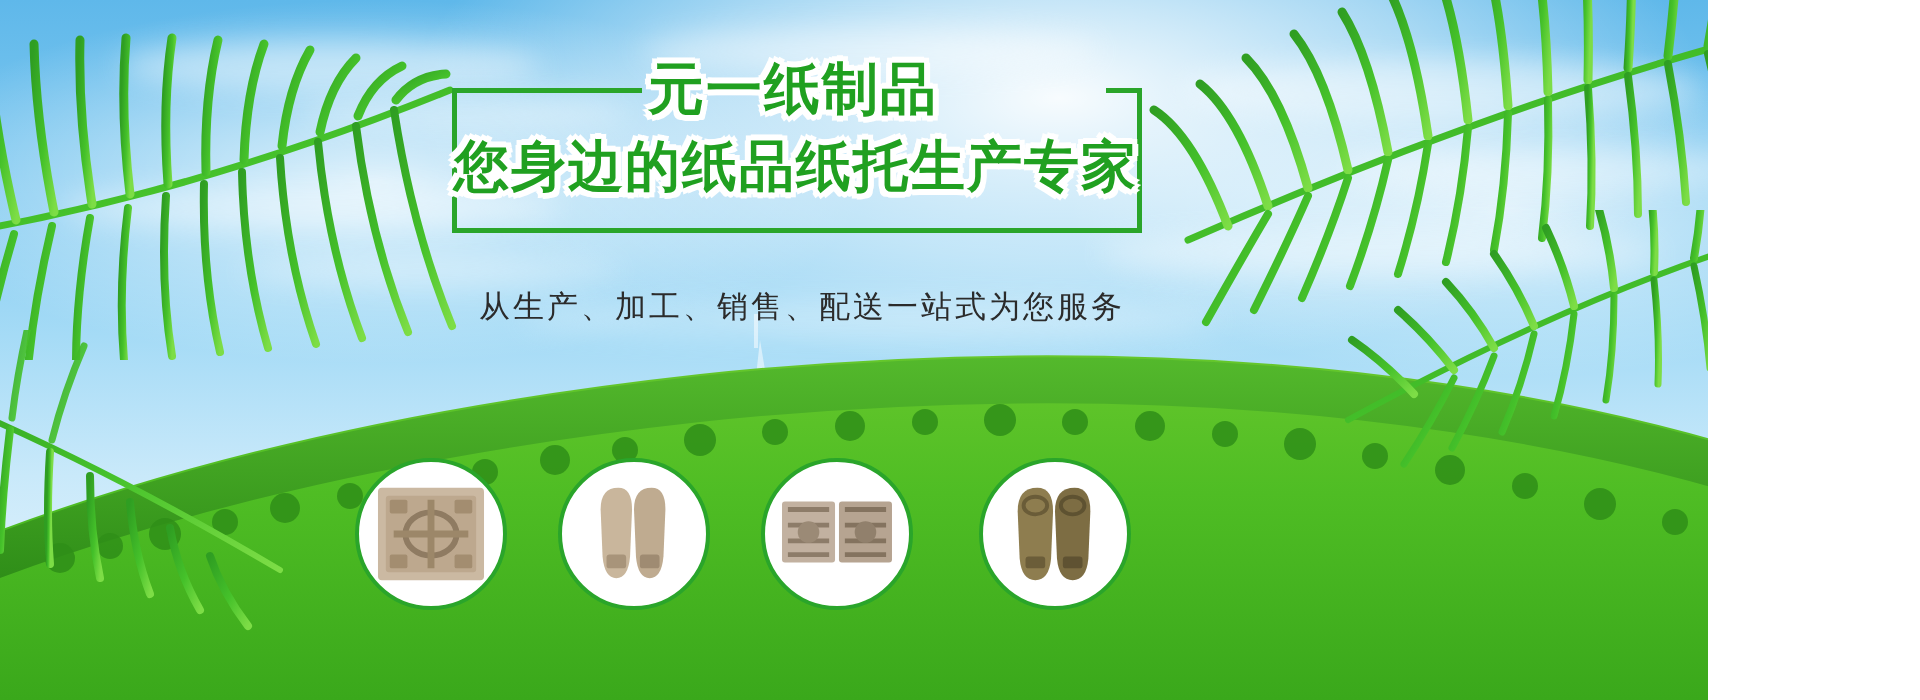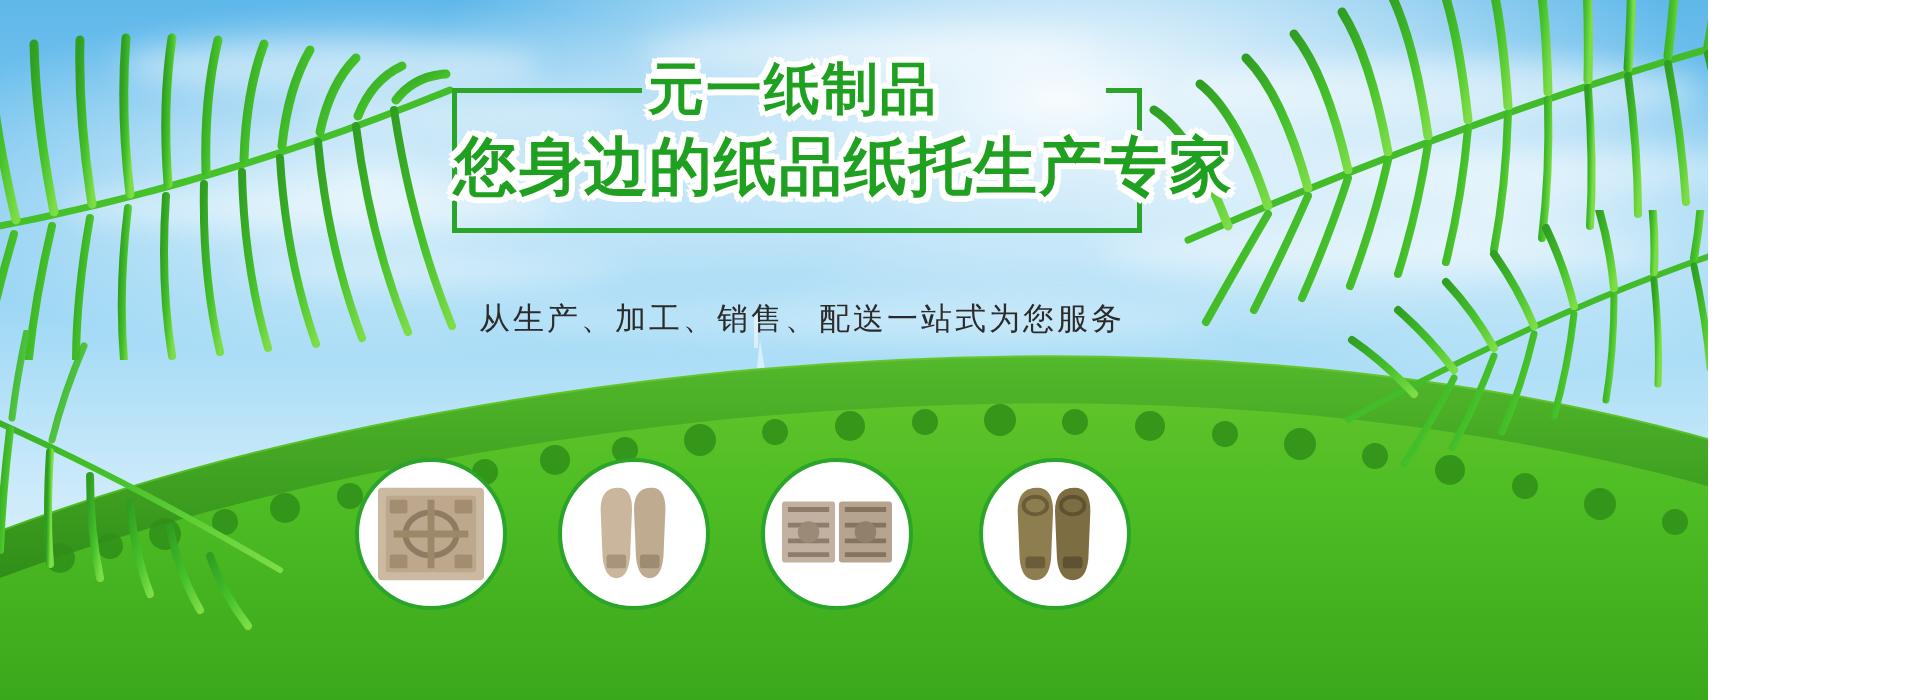--- a/index.html
+++ b/index.html
@@ -100,28 +100,28 @@
   }
   .title-line1 {
     left: 196px;
     top: -30px;
     font-size: 56px;
     line-height: 62px;
   }
   .title-line2 {
     left: 2px;
     top: 42px;
-    font-size: 63px;
+    font-size: 55px;
     line-height: 72px;
   }
 
   .subtitle {
     position: absolute;
     left: 452px;
-    top: 298px;
+    top: 286px;
     width: 700px;
     text-align: center;
     color: #2b2b2b;
     font-size: 31px;
     letter-spacing: 3px;
     white-space: nowrap;
     font-family: Liberation Serif, serif;
   }
 
   

